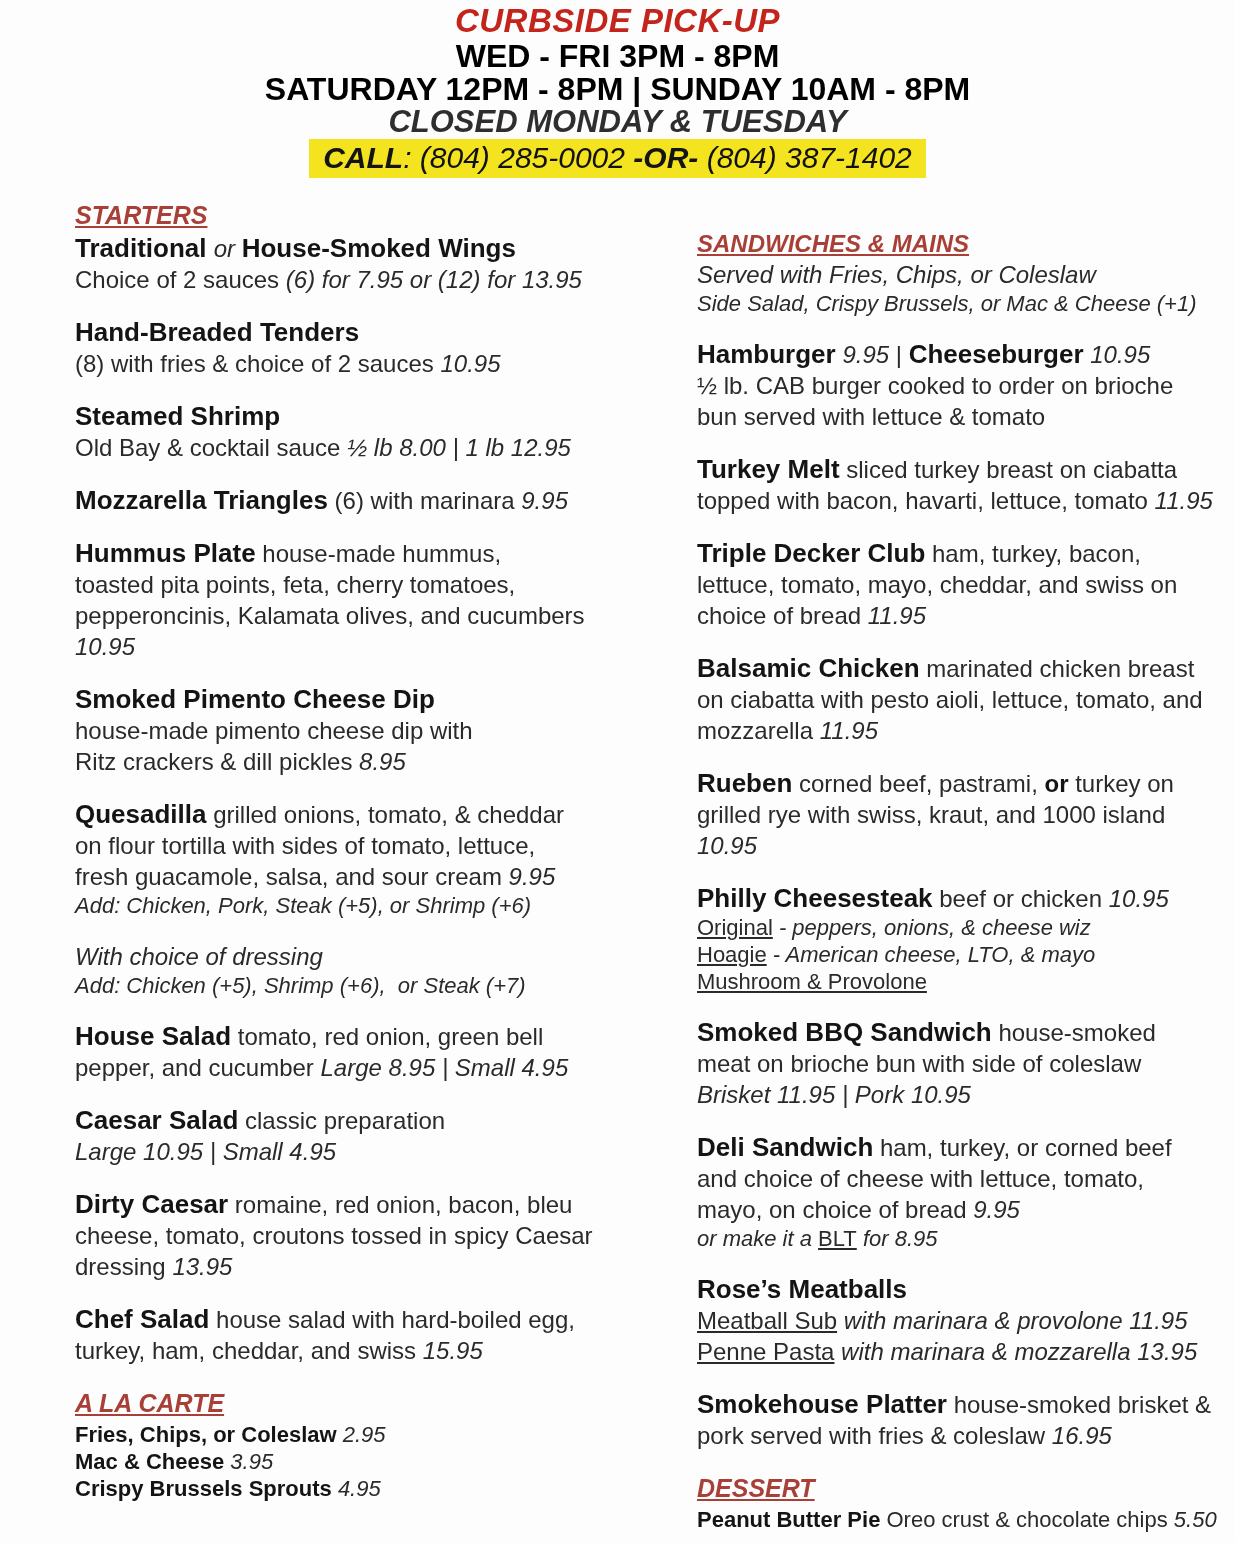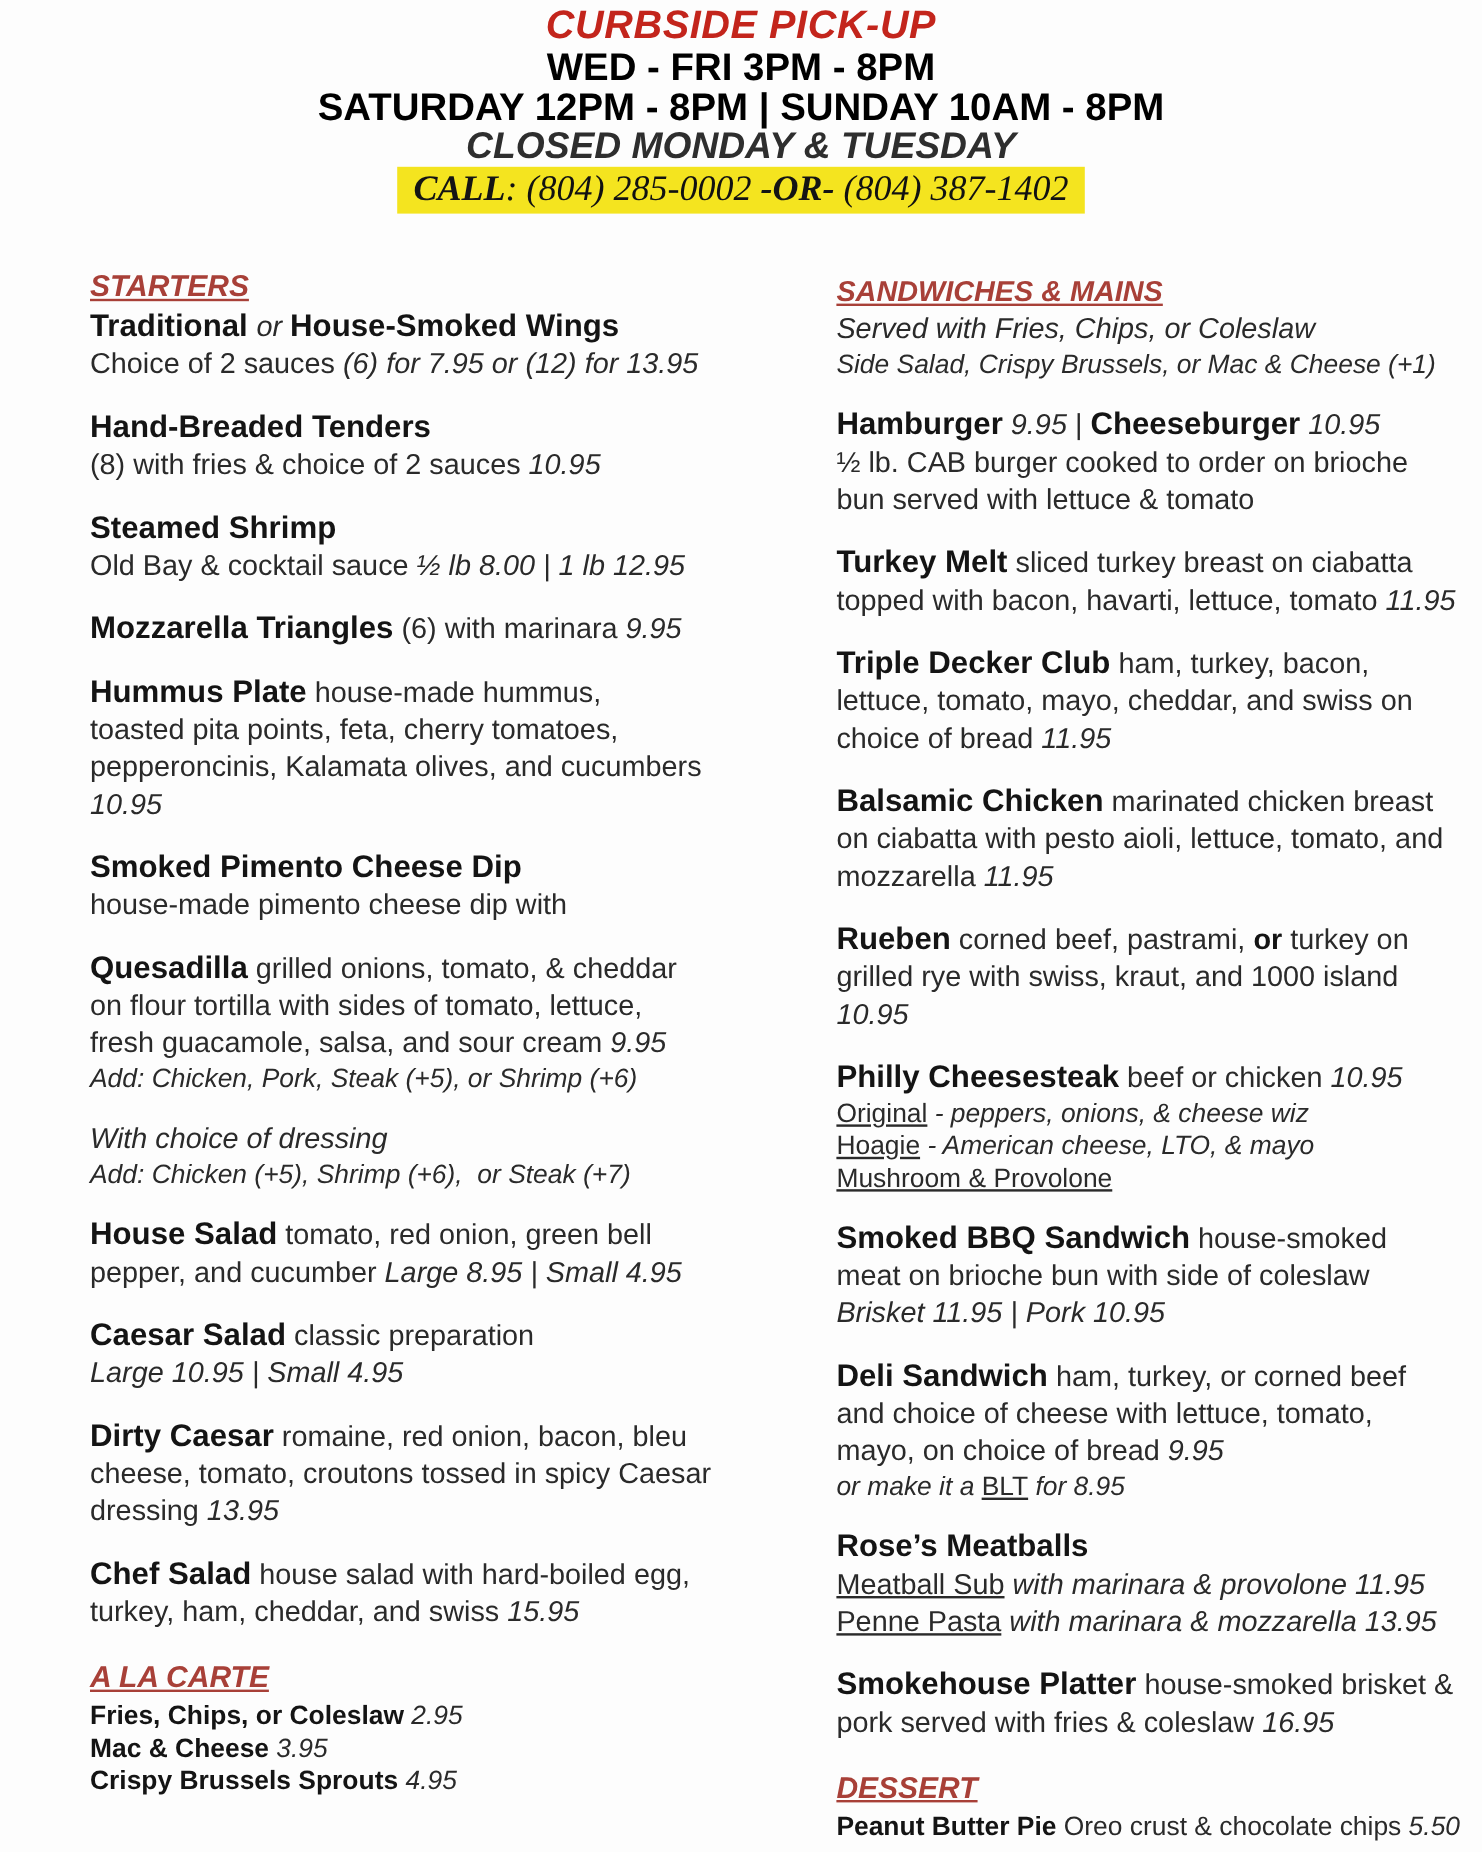--- a/index.html
+++ b/index.html
@@ -17,27 +17,27 @@
   header{text-align:center;padding-top:2px;}
   header .block{margin:0;}
   .line{margin:0;font-size:24px;line-height:31px;white-space:pre-wrap;}
   .line-inner{white-space:pre-wrap;}
   .line.sm{font-size:22px;line-height:27px;}
   
   .h-title{font-size:33px;line-height:38px;font-weight:bold;font-style:italic;color:var(--title-red);letter-spacing:.5px;}
   .h-hours{font-size:32px;line-height:33px;font-weight:bold;color:#000000;}
   .h-closed{font-size:31px;line-height:31px;font-weight:bold;font-style:italic;color:#2e2e2e;}
   .h-call{font-size:30px;line-height:42px;font-style:italic;color:#111;}
-  .h-call .line-inner{background:var(--hl);padding:2px 14px 4px;font-family:Liberation Serif, serif;}
+  .h-call .line-inner{background:var(--hl);padding:2px 14px 4px;}
   
   .cols{display:flex;margin-top:21px;padding-left:75px;align-items:flex-start;}
   .col-left{width:622px;}
   .col-right{width:538px;margin-top:28px;}
   .block{margin:0 0 22px 0;}
-  .block.sec{margin-bottom:2px;margin-top:24px;}
+  .block.sec{margin-bottom:2px;}
   .sec .line.head{font-size:25px;line-height:31px;}
   
   .r-b{font-weight:bold;color:#141414;}
   .r-i{font-style:italic;}
   .r-u{text-decoration:underline;}
   .r-lg{font-size:26px;line-height:1;}
   .r-red{color:var(--sec-red);}
 </style>
 </head>
 <body>
@@ -82,20 +82,21 @@
         </div>
         <div class="block">
           <p class="line"><span class="line-inner"><span class="r-b r-lg">Hummus Plate</span><span> house-made hummus,</span></span></p>
           <p class="line"><span class="line-inner"><span>toasted pita points, feta, cherry tomatoes,</span></span></p>
           <p class="line"><span class="line-inner"><span>pepperoncinis, Kalamata olives, and cucumbers</span></span></p>
           <p class="line"><span class="line-inner"><span class="r-i">10.95</span></span></p>
         </div>
         <div class="block">
           <p class="line"><span class="line-inner"><span class="r-b r-lg">Smoked Pimento Cheese Dip</span></span></p>
           <p class="line"><span class="line-inner"><span>house-made pimento cheese dip with</span></span></p>
+          <p class="line"><span class="line-inner"><span>Ritz crackers &amp; dill pickles </span><span class="r-i">8.95</span></span></p>
         </div>
         <div class="block">
           <p class="line"><span class="line-inner"><span class="r-b r-lg">Quesadilla</span><span> grilled onions, tomato, &amp; cheddar</span></span></p>
           <p class="line"><span class="line-inner"><span>on flour tortilla with sides of tomato, lettuce,</span></span></p>
           <p class="line"><span class="line-inner"><span>fresh guacamole, salsa, and sour cream </span><span class="r-i">9.95</span></span></p>
           <p class="line sm"><span class="line-inner"><span class="r-i">Add: Chicken, Pork, Steak (+5), or Shrimp (+6)</span></span></p>
         </div>
         <div class="block">
           <p class="line"><span class="line-inner"><span class="r-i">With choice of dressing</span></span></p>
           <p class="line sm"><span class="line-inner"><span class="r-i">Add: Chicken (+5), Shrimp (+6),  or Steak (+7)</span></span></p>

